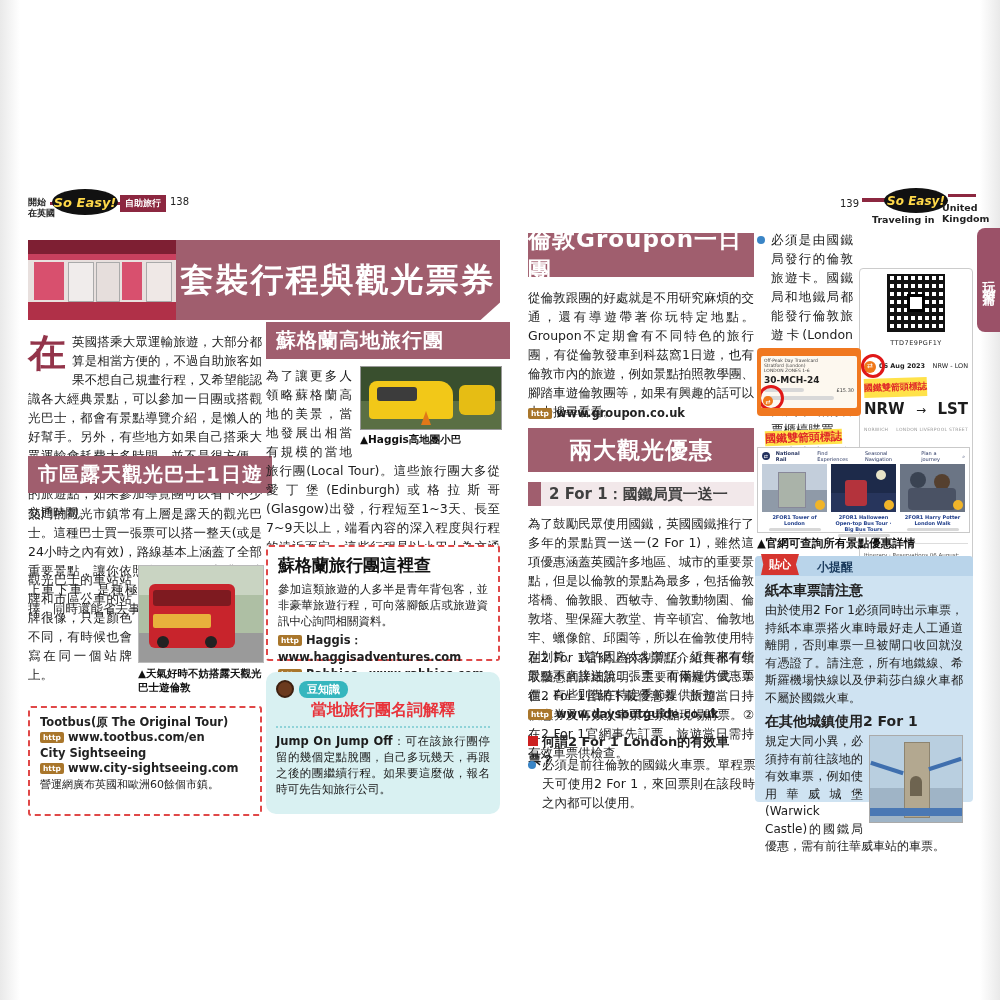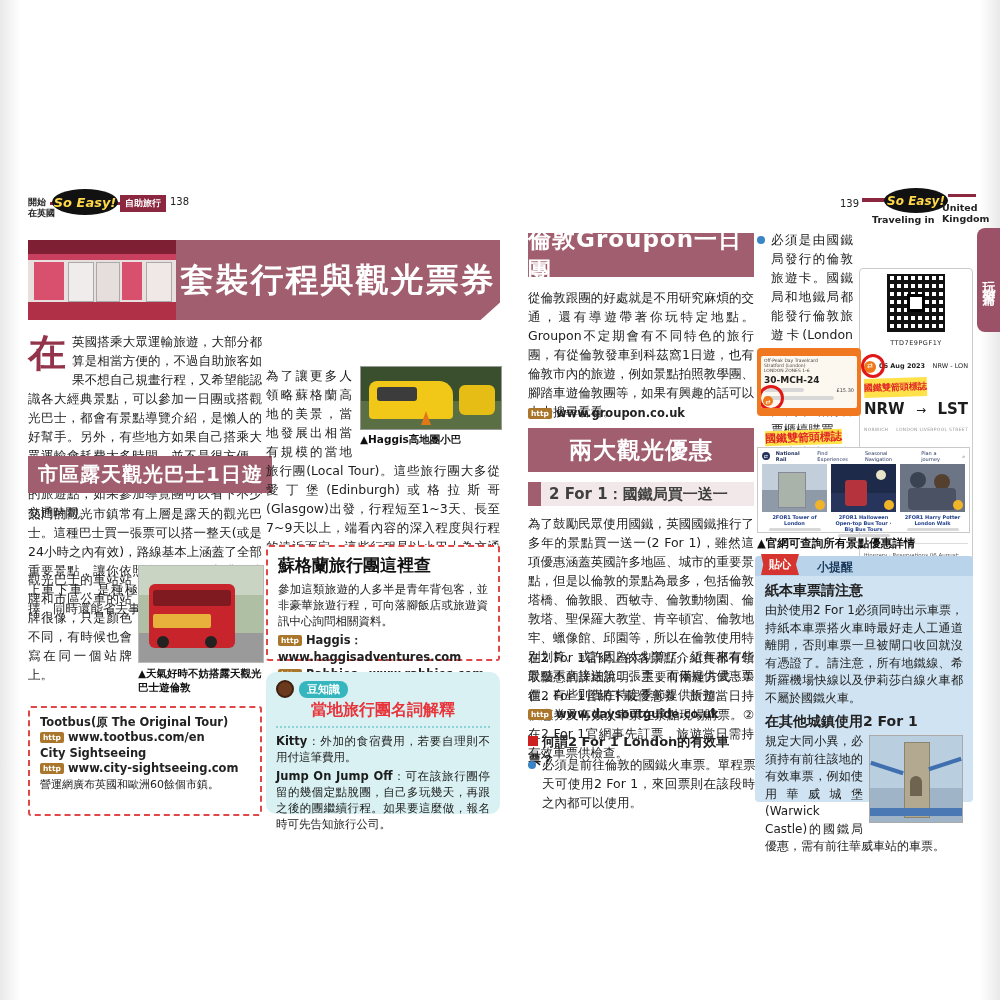--- a/index.html
+++ b/index.html
@@ -80,20 +80,23 @@
   </div>
 
   <div class="dashed-box abs" style="left:28px;top:706px;width:234px;height:110px;">
     <div style="font-size:11.5px;font-weight:bold;line-height:14px;">Tootbus(原 The Original Tour)</div>
     <div style="line-height:13px;"><span class="httpb">http</span><span class="url">www.tootbus.com/en</span></div>
     <div style="font-size:11.5px;font-weight:bold;line-height:14px;margin-top:2px;">City Sightseeing</div>
     <div style="line-height:13px;"><span class="httpb">http</span><span class="url">www.city-sightseeing.com</span></div>
     <div style="font-size:11px;margin-top:2px;">營運網廣布英國和歐洲60餘個市鎮。</div>
   </div>
 
+  <div class="bar abs" style="left:266px;top:322px;width:234px;height:37px;font-size:20px;">
+    <span>蘇格蘭高地旅行團</span>
+  </div>
 
   <div class="abs t" style="left:266px;top:366px;width:234px;">
     <div style="float:right;width:140px;margin:0 0 4px 8px;">
       <div style="width:140px;height:62px;background:linear-gradient(180deg,#394f2e 0 55%,#5a6f44 55% 100%);position:relative;overflow:hidden;border:1px solid #999;">
         <div class="abs" style="left:8px;top:14px;width:84px;height:38px;background:#f2c center;background:#f2c818;border-radius:8px 14px 4px 4px;"></div>
         <div class="abs" style="left:16px;top:20px;width:40px;height:14px;background:#3c3c3c;border-radius:3px;"></div>
         <div class="abs" style="left:98px;top:18px;width:36px;height:30px;background:#e6bd14;border-radius:6px;"></div>
         <div class="abs" style="left:60px;top:44px;width:10px;height:14px;background:#e07818;clip-path:polygon(50% 0,100% 100%,0 100%);"></div>
       </div>
       <div class="cap" style="margin-top:2px;">▲Haggis高地團小巴</div>
@@ -109,21 +112,20 @@
     <div style="line-height:15px;"><span class="httpb">http</span><span class="url"><span>Timberbush</span>：<span>www.timberbush-tours.co.uk</span></span></div>
   </div>
 
   <div class="abs" style="left:266px;top:672px;width:234px;height:142px;background:#d9f1f2;border-radius:10px;padding:8px 10px;box-sizing:border-box;">
     <div style="display:flex;align-items:center;gap:5px;">
       <span style="width:14px;height:14px;border-radius:50%;background:#6b3a1e;display:inline-block;border:2px solid #3d2010;"></span>
       <span style="background:#35b6be;color:#fff;font-size:11px;font-weight:bold;border-radius:8px;padding:1px 8px;">豆知識</span>
     </div>
     <div style="text-align:center;color:#e8333a;font-size:16px;font-weight:bold;margin:2px 0 3px;">當地旅行團名詞解釋</div>
     <div class="dotline"></div>
-    <div class="t" style="font-size:11.5px;line-height:16px;"><span class="bold">Kitty</span><span>：外加的食宿費用，若要自理則不用付這筆費用。</span></div>
     <div class="t" style="font-size:11.5px;line-height:16px;margin-top:3px;"><span class="bold">Jump On Jump Off</span><span>：可在該旅行團停留的幾個定點脫團，自己多玩幾天，再跟之後的團繼續行程。如果要這麼做，報名時可先告知旅行公司。</span></div>
   </div>
 
   <div class="abs" style="left:840px;top:188px;width:140px;height:40px;">
     <div class="abs" style="left:0;top:10px;font-size:10px;">139</div>
     <div class="abs" style="left:22px;top:10px;width:40px;height:4px;background:#8c2740;"></div>
     <div class="oval abs" style="left:44px;top:0;width:64px;height:25px;font-size:12px;">So Easy!</div>
     <div class="abs" style="left:108px;top:6px;width:28px;height:3px;background:#8c2740;"></div>
     <div class="abs" style="left:32px;top:26px;font-size:9.5px;font-weight:bold;">Traveling in</div>
     <div class="abs" style="left:102px;top:14px;font-size:9.5px;font-weight:bold;">United</div>

